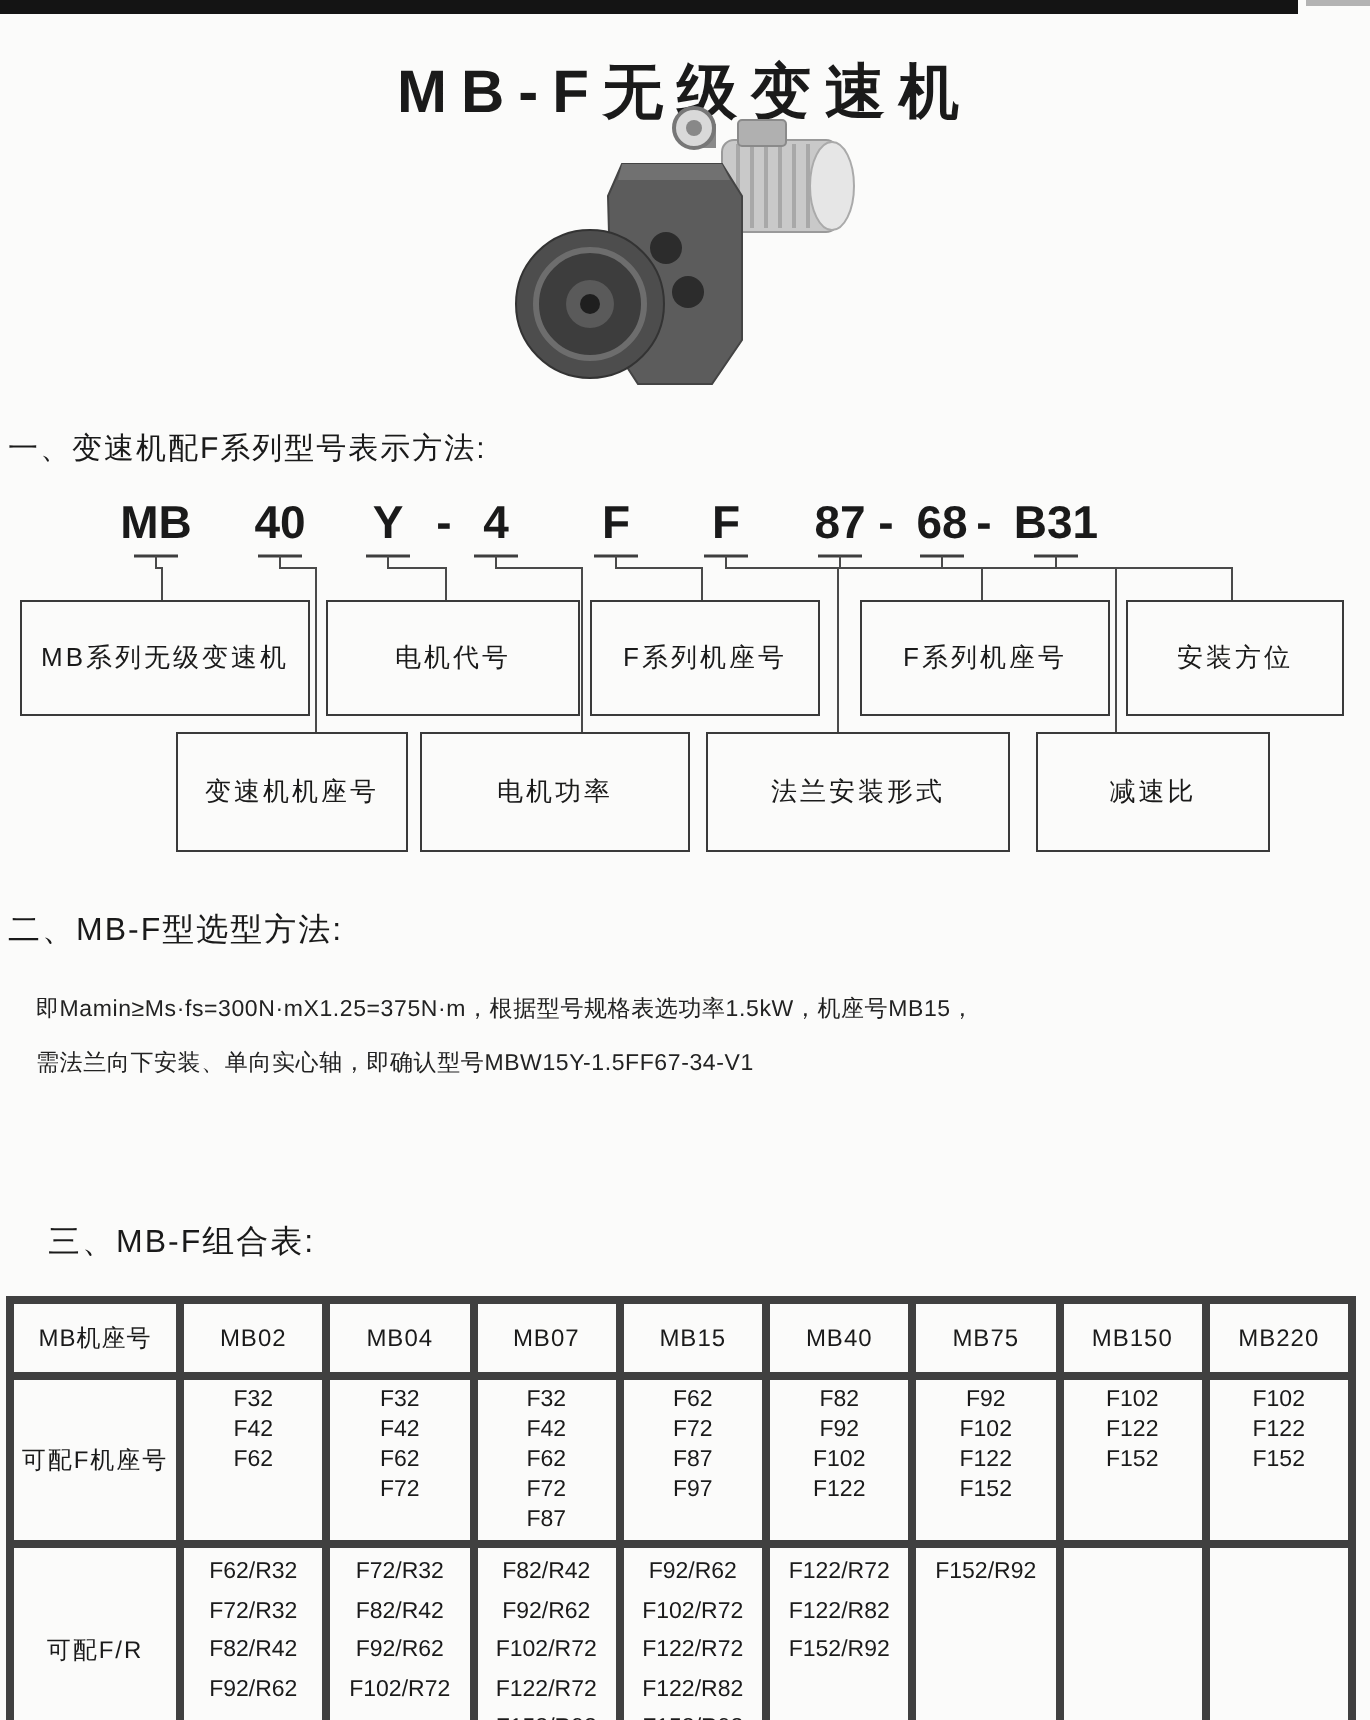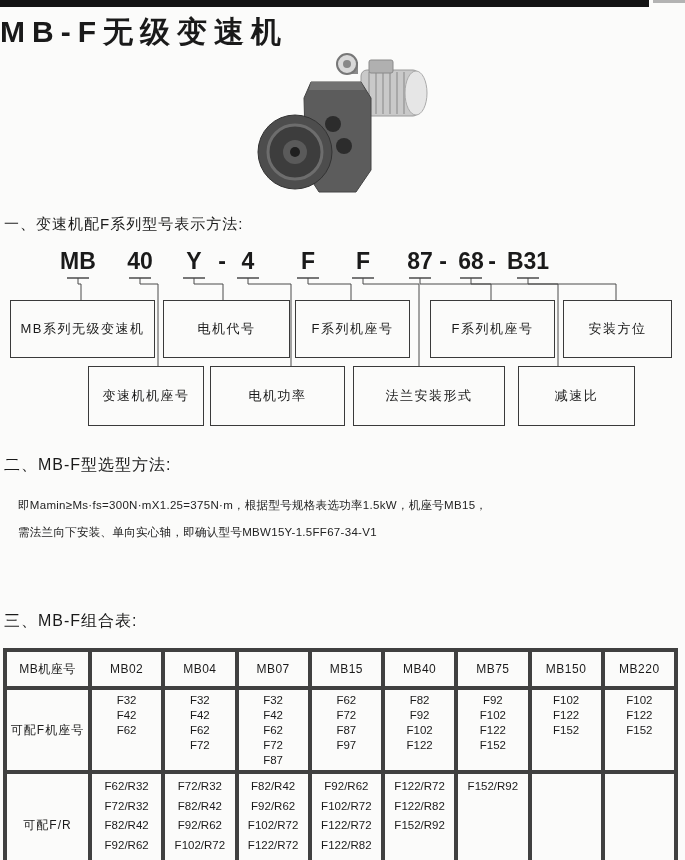--- a/index.html
+++ b/index.html
@@ -4,29 +4,29 @@
 <style>
   html,body { margin:0; padding:0; }
   body {
     width:685px; height:860px; position:relative; overflow:hidden;
     background:#fbfbfa; color:#1a1a1a;
     font-family:"Liberation Sans","DejaVu Sans",sans-serif;
   }
   .topbar { position:absolute; left:0; top:0; width:649px; height:7px; background:#141414; }
   .topbar-corner { position:absolute; left:653px; top:0; width:32px; height:3px; background:#b3b3b3; }
 
-  .title { position:absolute; top:12px; left:0; width:100%; text-align:left;
+  .title { position:absolute; top:26px; left:0; width:100%; text-align:center;
     font-size:30px; font-weight:bold; letter-spacing:7px; white-space:nowrap; }
 
   .photo { position:absolute; left:243px; top:52px; width:190px; height:148px; }
 
   .heading { position:absolute; left:4px; font-weight:normal; letter-spacing:1px; white-space:nowrap;text-align:right; }
   .h1 { top:215px; font-size:15px; }
   .h2 { top:455px; font-size:16px; }
-  .h3 { top:611px; font-size:16px; }
+  .h3 { top:611px; font-size:16px;margin-left:20px; }
 
   .code-seg { position:absolute; top:248px; transform:translateX(-50%);
     font-size:23px; font-weight:600; white-space:nowrap; }
 
   .connectors { position:absolute; left:0; top:270px; width:685px; height:100px; pointer-events:none; }
 
   .cbox { position:absolute; border:1px solid #3a3a3a; background:transparent;
     display:flex; align-items:center; justify-content:center;
     font-size:13px; letter-spacing:1.5px; white-space:nowrap; }
   .cbox.rowA { top:300px; height:56px; }

